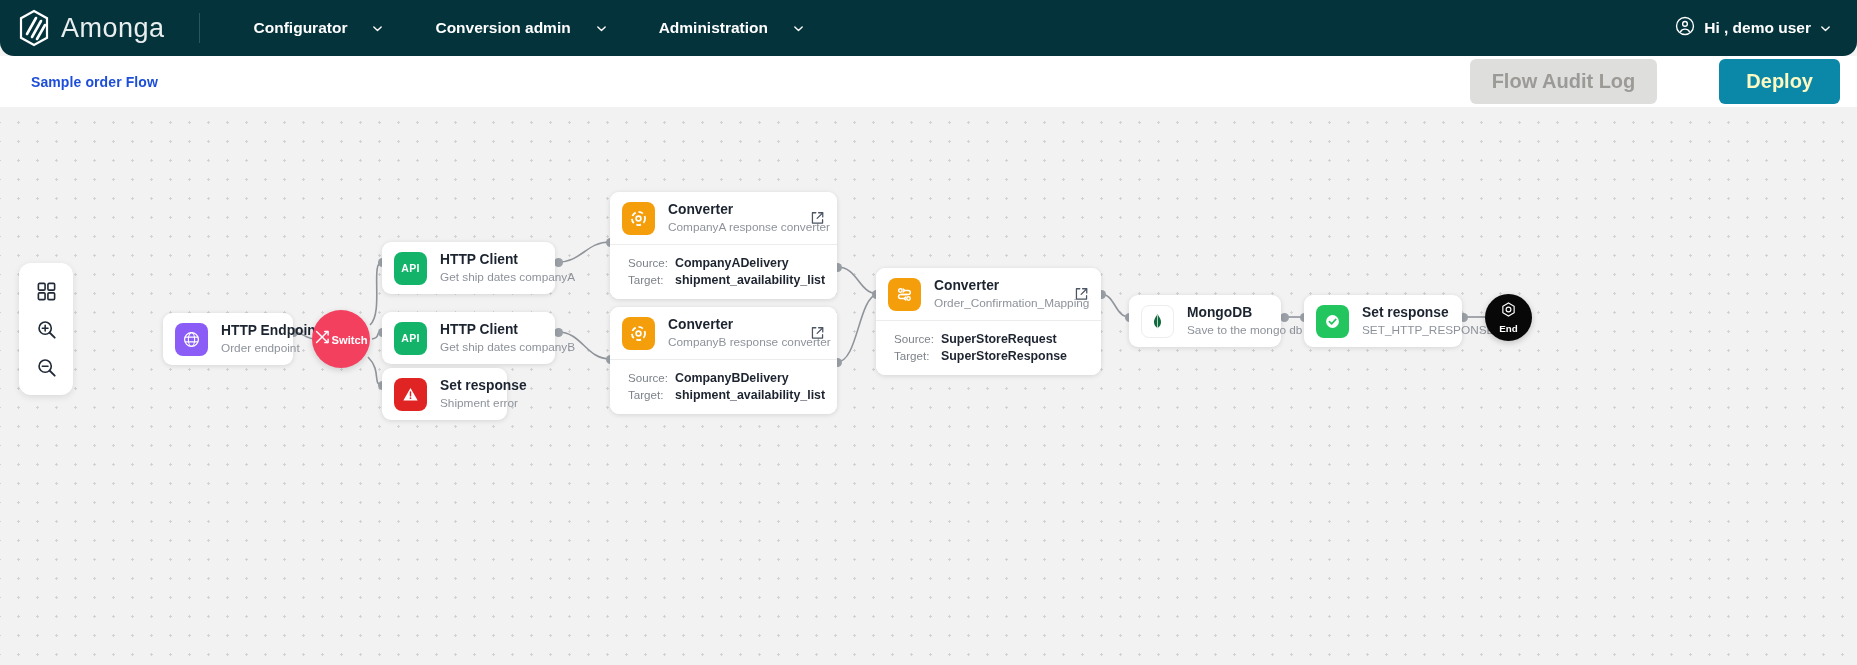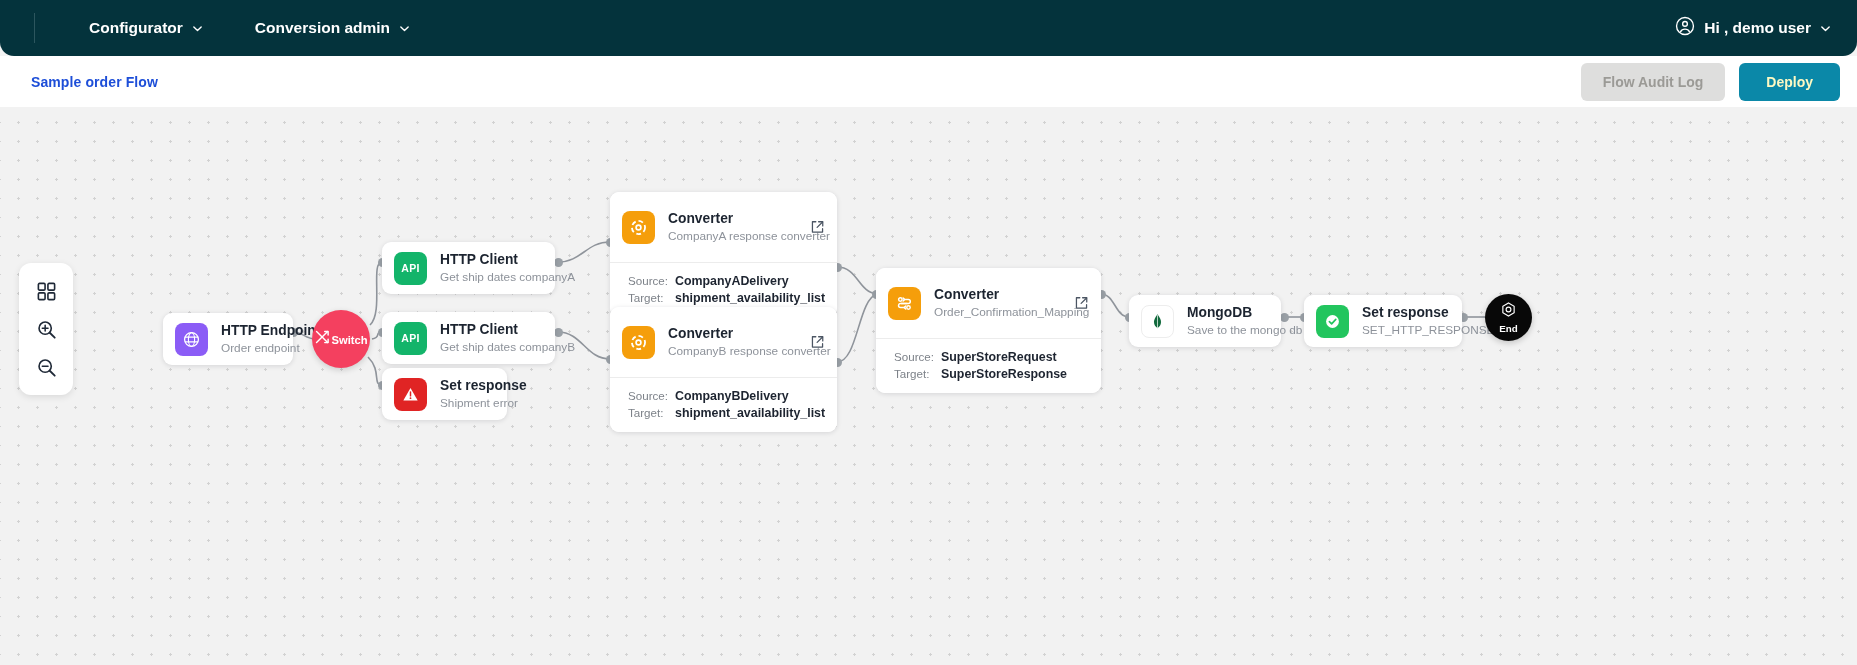--- a/index.html
+++ b/index.html
@@ -24,21 +24,21 @@
   .brand-mark { width: 36px; height: 38px; display: block; }
   .brand-name {
     font-size: 27px; letter-spacing: .5px; color: #e9eeef;
     margin-left: 9px; font-weight: 400;
   }
   .brand-divider {
     width: 1px; height: 30px; background: #2c565e; margin: 0 28px 0 34px;
   }
   .nav { display: flex; align-items: center; gap: 0; }
   .nav-item {
-    display: flex; align-items: center; gap: 9px;
+    display: flex; align-items: center; gap: 25px;
     font-size: 15.5px; font-weight: bold; color: #ffffff;
     padding: 6px 26px; cursor: pointer; white-space: nowrap;
   }
   .caret { display: inline-block; width: 11px; height: 11px; }
   .caret svg { display: block; }
   .nav-spacer { flex: 1; }
   .user-menu {
     display: flex; align-items: center; gap: 9px;
     padding-right: 26px; cursor: pointer;
   }
@@ -52,22 +52,23 @@
     display: flex; align-items: center;
   }
   .flow-title {
     font-size: 14px; font-weight: bold; color: #1d4ed8;
     padding-left: 31px; letter-spacing: .1px;
   }
   .subbar-spacer { flex: 1; }
   .btn {
     border: none; cursor: pointer;
     font-family: "Liberation Sans", sans-serif;
-    font-size: 14px; font-weight: bold;
+    font-size: 20px; font-weight: bold;
     border-radius: 6px;
+    margin-left: 48px;
   }
   .btn-audit {
     background: #dededd; color: #9b9a96;
     padding: 11px 22px; margin-right: 14px;
   }
   .btn-deploy {
     background: #0b88a8; color: #fef9c3;
     padding: 11px 27px; margin-right: 17px;
   }
 
@@ -123,21 +124,21 @@
   
   .conv-card {
     position: absolute;
     background: #ffffff;
     border-radius: 9px;
     box-shadow: 0 1px 5px rgba(20,20,40,.13);
     overflow: hidden;
   }
   .conv-head {
     display: flex; align-items: center;
-    padding: 18px 12px; position: relative;
+    padding: 9px 12px; position: relative;
     background: #ffffff;
   }
   .conv-head .node-ico { margin-right: 13px; }
   .conv-link {
     position: absolute; right: 12px; top: 50%;
     transform: translateY(-50%);
     width: 15px; height: 15px; cursor: pointer;
   }
   .conv-body {
     border-top: 1px solid #ececec;
@@ -181,34 +182,53 @@
   .dot {
     position: absolute; width: 9px; height: 9px;
     border-radius: 50%; background: #9aa0a6;
   }
 </style>
 </head>
 <body>
 
 <div class="topbar">
 
+  <div class="brand">
+    <span class="brand-mark">
+      <svg viewBox="0 0 36 38" width="36" height="38">
+        <path d="M18 2 L31 9.2 V28.8 L18 36 L5 28.8 V9.2 Z" fill="none" stroke="#ffffff" stroke-width="2.2"></path>
+        <path d="M11 25 L20 9" stroke="#ffffff" stroke-width="2.6" stroke-linecap="round"></path>
+        <path d="M16 28 L25 12" stroke="#ffffff" stroke-width="2.6" stroke-linecap="round"></path>
+        <path d="M21 30 L29 16" stroke="#ffffff" stroke-width="2.6" stroke-linecap="round"></path>
+      </svg>
+    </span>
+    <span class="brand-name">Amonga</span>
+  </div>
 
   <div class="brand-divider"></div>
 
   <nav class="nav">
     <div class="nav-item">
       <span>Configurator</span>
       <span class="caret">
         <svg viewBox="0 0 12 12" width="11" height="11">
             <path d="M2 4.3 L6 8.2 L10 4.3" fill="none" stroke="#ffffff" stroke-width="1.5" stroke-linecap="round" stroke-linejoin="round"></path>
           </svg>
       </span>
     </div>
     <div class="nav-item">
       <span>Conversion admin</span>
+      <span class="caret">
+        <svg viewBox="0 0 12 12" width="11" height="11">
+            <path d="M2 4.3 L6 8.2 L10 4.3" fill="none" stroke="#ffffff" stroke-width="1.5" stroke-linecap="round" stroke-linejoin="round"></path>
+          </svg>
+      </span>
+    </div>
+    <div class="nav-item">
+      <span>Administration</span>
       <span class="caret">
         <svg viewBox="0 0 12 12" width="11" height="11">
             <path d="M2 4.3 L6 8.2 L10 4.3" fill="none" stroke="#ffffff" stroke-width="1.5" stroke-linecap="round" stroke-linejoin="round"></path>
           </svg>
       </span>
     </div>
   </nav>
 
   <div class="nav-spacer"></div>
 

